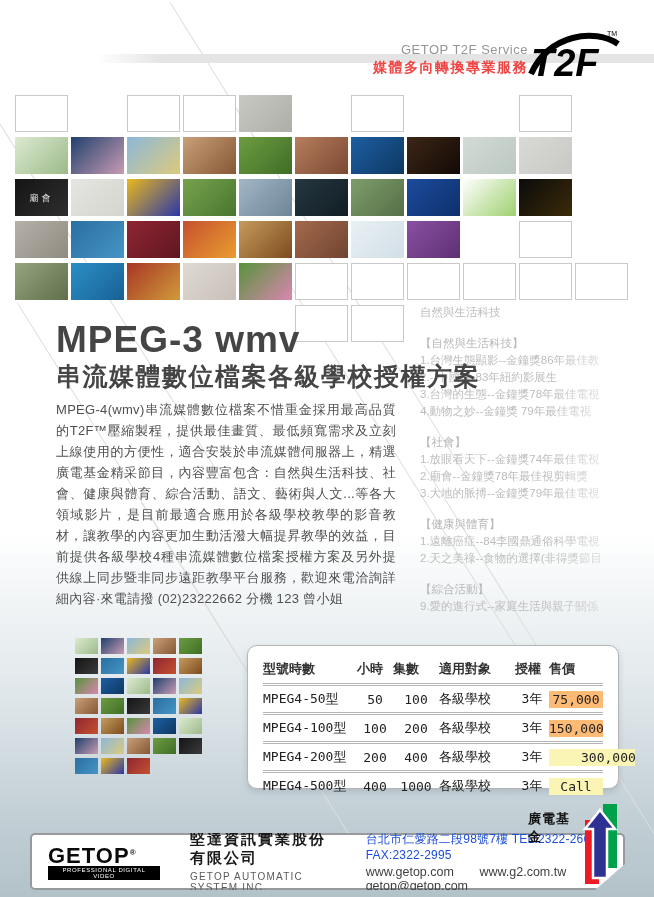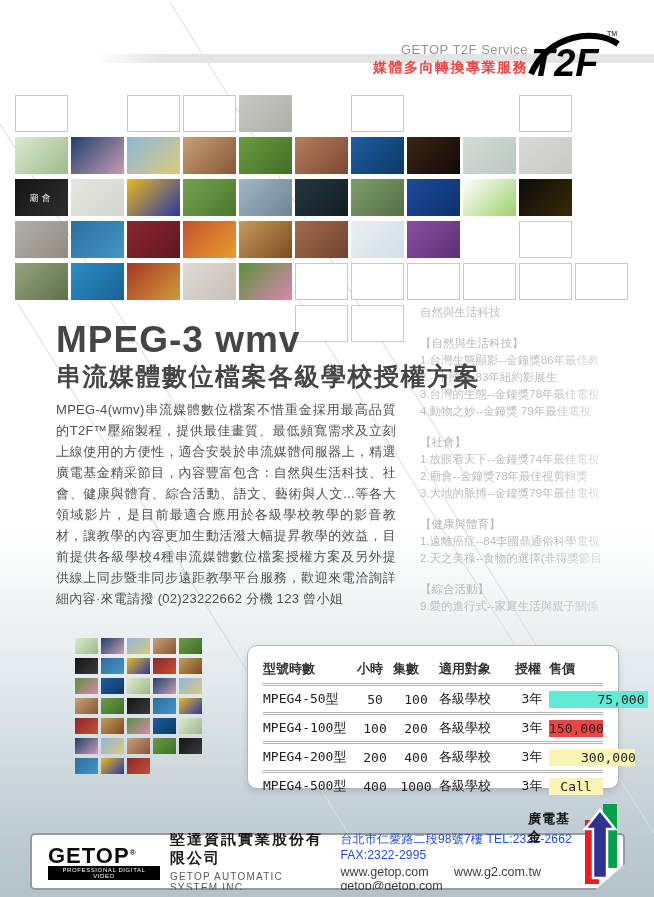--- a/index.html
+++ b/index.html
@@ -56,21 +56,21 @@
   .price-panel td{padding:4px 0;}
   .price-panel tbody tr{border-top:3px double #b4b4b4;}
   .col-model{width:94px;} .col-h{width:36px;text-align:center;} .col-e{width:46px;text-align:center;}
   .col-t{width:76px;} .col-l{width:34px;text-align:center;} .col-p{width:54px;}
   td.col-h,td.col-e,td.col-l{text-align:center;}
   .hl{display:inline-block;width:100%;text-align:center;padding:1px 0;background:#faf4b5;}
   
   .footer-bar{position:absolute;left:30px;top:833px;width:595px;height:57px;z-index:6;
     background:#fff;border:2px solid #969a9c;border-radius:5px;box-sizing:border-box;
     clip-path:polygon(0 0,100% 0,100% calc(100% - 26px),calc(100% - 30px) 100%,0 100%);
-    display:flex;align-items:center;padding:4px 14px 4px 16px;}
+    display:flex;align-items:center;padding:4px 14px 4px 16px;gap:20px;}
   .getop-logo{margin-right:10px;}
   .getop-word{font-size:22px;font-weight:bold;color:#0a0a0a;letter-spacing:1px;line-height:20px;}
   .getop-word sup{font-size:8px;}
   .getop-sub{background:#000;color:#fff;font-size:6px;letter-spacing:.6px;padding:1px 3px;text-align:center;width:112px;box-sizing:border-box;}
   .company .zh{font-size:15px;font-weight:bold;color:#1a1a1a;letter-spacing:2px;}
   .company .en{font-size:10px;color:#5a5a5a;letter-spacing:1.2px;margin-top:3px;}
   .addr{margin-left:14px;}
   .addr .a1{font-size:12px;color:#1d4ed8;letter-spacing:.2px;}
   .addr .a2{font-size:12.5px;color:#3f3f3f;margin-top:3px;}
   .addr .a2 span{margin-right:22px;}
@@ -240,29 +240,29 @@
           <th class="col-p">售價</th>
         </tr>
       </thead>
       <tbody>
         <tr>
           <td class="col-model">MPEG4-50型</td>
           <td class="col-h">50</td>
           <td class="col-e">100</td>
           <td class="col-t">各級學校</td>
           <td class="col-l">3年</td>
-          <td class="col-p"><span class="hl" style="background: #5eead4; padding-left: 45px;">75,000</span></td>
+          <td class="col-p"><span class="hl" style="background: #fdba74;">75,000</span></td>
         </tr>
         <tr>
           <td class="col-model">MPEG4-100型</td>
           <td class="col-h">100</td>
           <td class="col-e">200</td>
           <td class="col-t">各級學校</td>
           <td class="col-l">3年</td>
-          <td class="col-p"><span class="hl" style="background: #ef4444;">150,000</span></td>
+          <td class="col-p"><span class="hl" style="background: #fdba74;">150,000</span></td>
         </tr>
         <tr>
           <td class="col-model">MPEG4-200型</td>
           <td class="col-h">200</td>
           <td class="col-e">400</td>
           <td class="col-t">各級學校</td>
           <td class="col-l">3年</td>
           <td class="col-p"><span class="hl" style="background: rgb(250, 244, 181); padding-left: 32px;">300,000</span></td>
         </tr>
         <tr>

